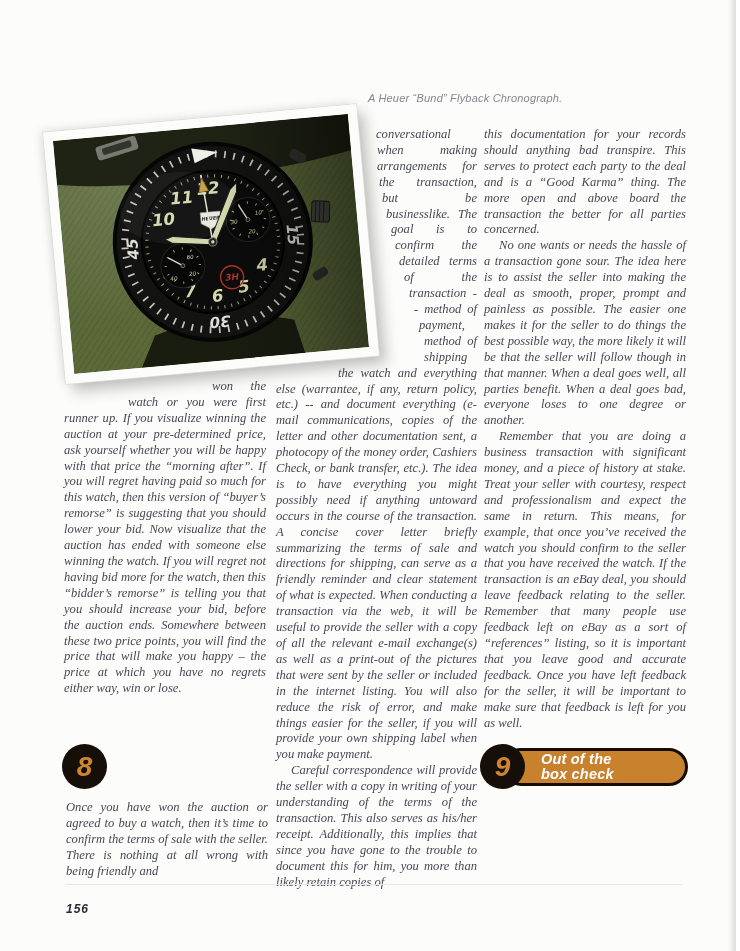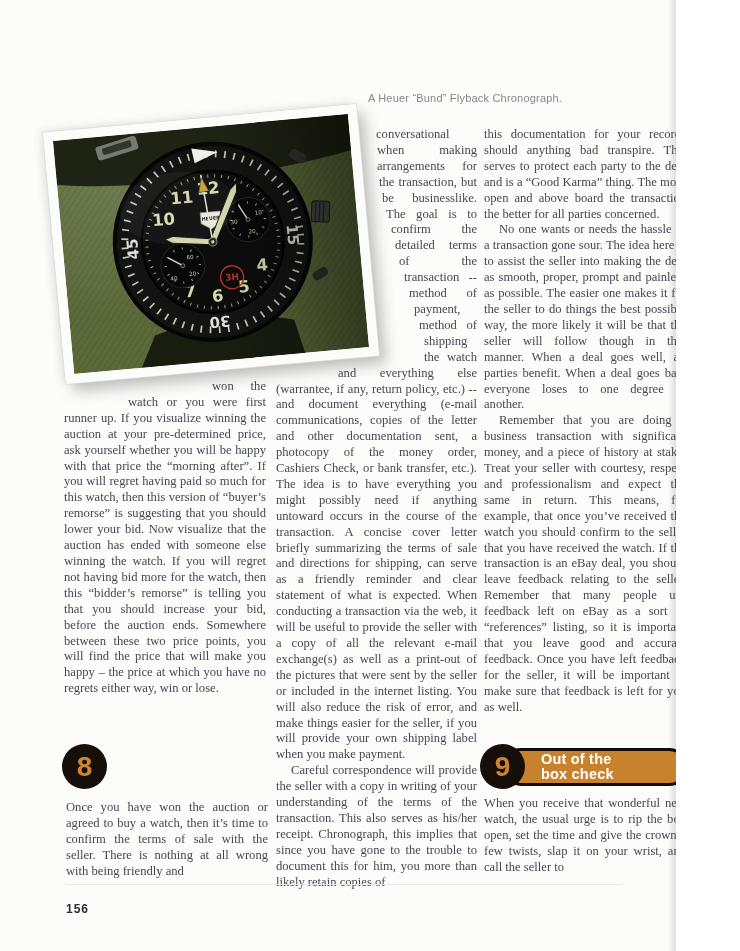--- a/index.html
+++ b/index.html
@@ -1,19 +1,20 @@
 <!DOCTYPE html>
 <html><head>
 <meta charset="utf-8">
 <style>
   html,body{margin:0;padding:0;background:#ffffff;}
   .page{
-    position:relative; width:676px; height:951px; overflow:hidden;
+    position:relative; width:736px; height:951px; overflow:hidden;
     background:#fcfcfa;
     font-family:"Liberation Serif", serif;
+    font-style:italic;
   }
   .page-edge{
     position:absolute; right:0; top:0; width:8px; height:100%;
     background:linear-gradient(to left, rgba(0,0,0,0.12), rgba(0,0,0,0));
   }
   .caption{
     position:absolute; left:368px; top:92px;
     font-family:"Liberation Sans", sans-serif;
     font-size:11px; color:#84878c; letter-spacing:.2px;
   }
@@ -210,37 +211,34 @@
     <div class="sp" style="width:115px;"></div>
     <div class="sp" style="width:119px;"></div>
     <div class="sp" style="width:123px;"></div>
     <div class="sp" style="width:128px;"></div>
     <div class="sp" style="width:133px;"></div>
     <div class="sp" style="width:138px;"></div>
     <div class="sp" style="width:143px;"></div>
     <div class="sp" style="width:148px;"></div>
     <div class="sp" style="width:62px;"></div>
     <p>conversational when making arrangements for the transaction, but be businesslike.  The goal is to confirm the detailed terms of the transaction -- method of payment, method of shipping the watch and everything else (warrantee, if any, return policy, etc.) -- and document everything (e-mail communications, copies of the letter and other documentation sent, a photocopy of the money order, Cashiers Check, or bank transfer, etc.).  The idea is to have everything you might possibly need if anything untoward occurs in the course of the transaction.  A concise cover letter briefly summarizing the terms of sale and directions for shipping, can serve as a friendly reminder and clear statement of what is expected. When conducting a transaction via the web, it will be useful to provide the seller with a copy of all the relevant e-mail exchange(s) as well as a print-out of the pictures that were sent by the seller or included in the internet listing. You will also reduce the risk of error, and make things easier for the seller, if you will provide your own shipping label when you make payment.</p>
-    <p class="ind">Careful correspondence will provide the seller with a copy in writing of your understanding of the terms of the transaction. This also serves as his/her receipt. Chronograph, this implies that since you have gone to the trouble to document this for him, you more than likely retain copies of</p>
+    <p class="ind">Careful correspondence will provide the seller with a copy in writing of your understanding of the terms of the transaction. This also serves as his/her receipt. Additionally, this implies that since you have gone to the trouble to document this for him, you more than likely retain copies of</p>
   </div>
 
   <div class="col" id="col-right-top" style="left:484px; top:127px;">
     <p>this documentation for your records should anything bad transpire. This serves to protect each party to the deal and is a “Good Karma” thing. The more open and above board the transaction the better for all parties concerned.</p>
     <p class="ind">No one wants or needs the hassle of a transaction gone sour. The idea here is to assist the seller into making the deal as smooth, proper, prompt and painless as possible. The easier one makes it for the seller to do things the best possible way, the more likely it will be that the seller will follow though in that manner. When a deal goes well, all parties benefit. When a deal goes bad, everyone loses to one degree or another.</p>
     <p class="ind">Remember that you are doing a business transaction with significant money, and a piece of history at stake. Treat your seller with courtesy, respect and professionalism and expect the same in return. This means, for example, that once you’ve received the watch you should confirm to the seller that you have received the watch.  If the transaction is an eBay deal, you should leave feedback relating to the seller.  Remember that many people use feedback left on eBay as a sort of “references” listing, so it is important that you leave good and accurate feedback. Once you have left feedback for the seller, it will be important to make sure that feedback is left for you as well.</p>
   </div>
 
   <div class="badge" style="left:480px; top:744px;">
     <div class="pill">
       <span>Out of the</span>
       <span>box check</span>
     </div>
     <div class="num">9</div>
   </div>
 
-  <div class="col" id="col-right-bottom" style="left:484px; top:796px;">
-    <p>When you receive that wonderful new watch, the usual urge is to rip the box open, set the time and give the crown a few twists, slap it on your wrist, and call the seller to</p>
-  </div>
 
   <div class="footer-rule"></div>
   <div class="footer-page">156</div>
 
 </div>
 
 </body></html>

